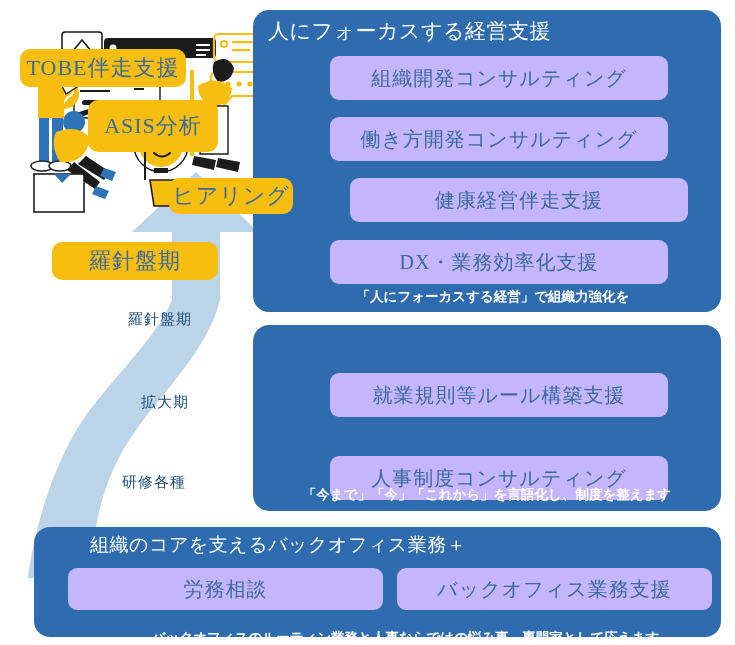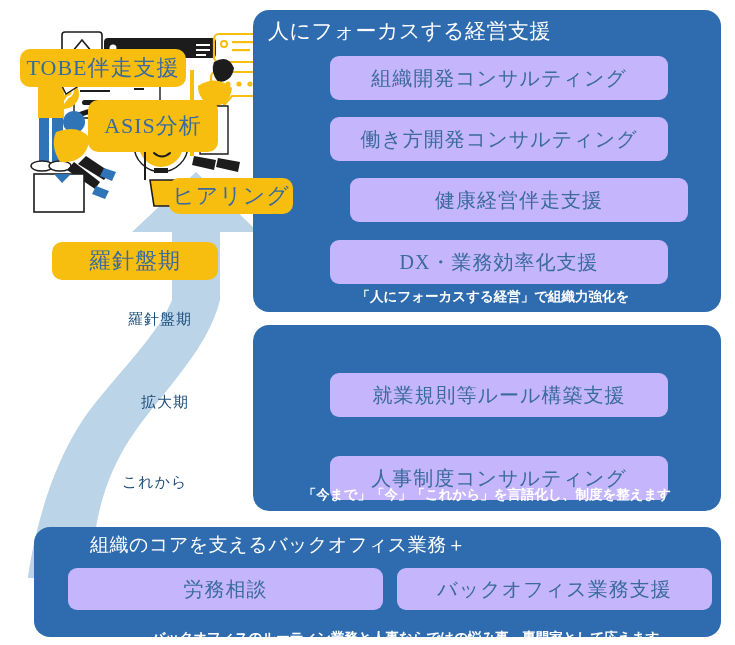--- a/index.html
+++ b/index.html
@@ -198,15 +198,15 @@
   <div class="chip" style="left:397px;top:568px;width:315px;height:42px;">バックオフィス業務支援</div>
   <div class="panel-note" style="left:34px;top:629px;width:687px;margin-left:28px;">バックオフィスのルーティン業務と人事ならではの悩み事、専門家として応えます</div>
 
   <div class="pill" style="left:20px;top:5px;width:166px;height:38px;">TOBE伴走支援</div>
   <div class="pill" style="left:88px;top:56px;width:130px;height:52px;">ASIS分析</div>
   <div class="pill" style="left:169px;top:134px;width:124px;height:36px;">ヒアリング</div>
   <div class="pill" style="left:52px;top:198px;width:166px;height:38px;">羅針盤期</div>
 
   <div class="phase" style="left:128px;top:310px;">羅針盤期</div>
   <div class="phase" style="left:141px;top:393px;">拡大期</div>
-  <div class="phase" style="left:122px;top:473px;">これから</div>
+  <div class="phase" style="left:122px;top:473px;">研修各種</div>
 
 </div>
 
 </body></html>

